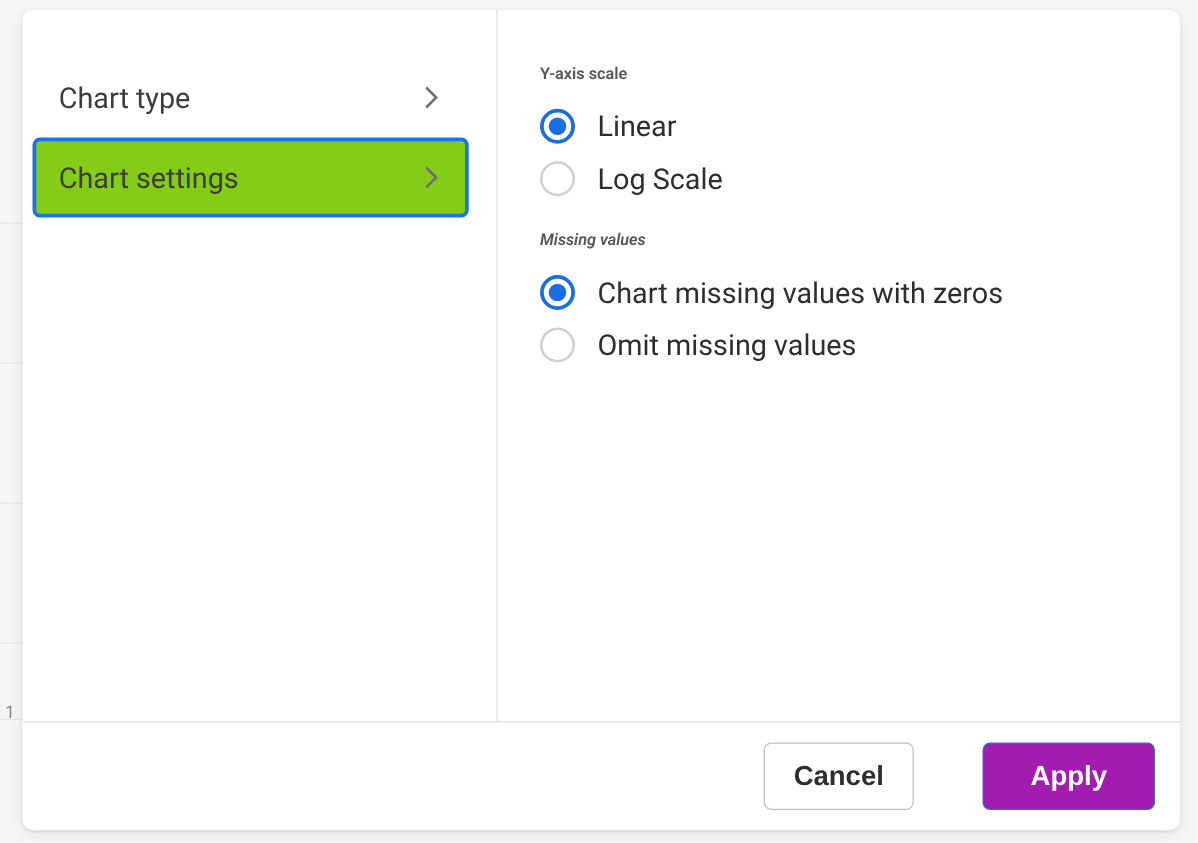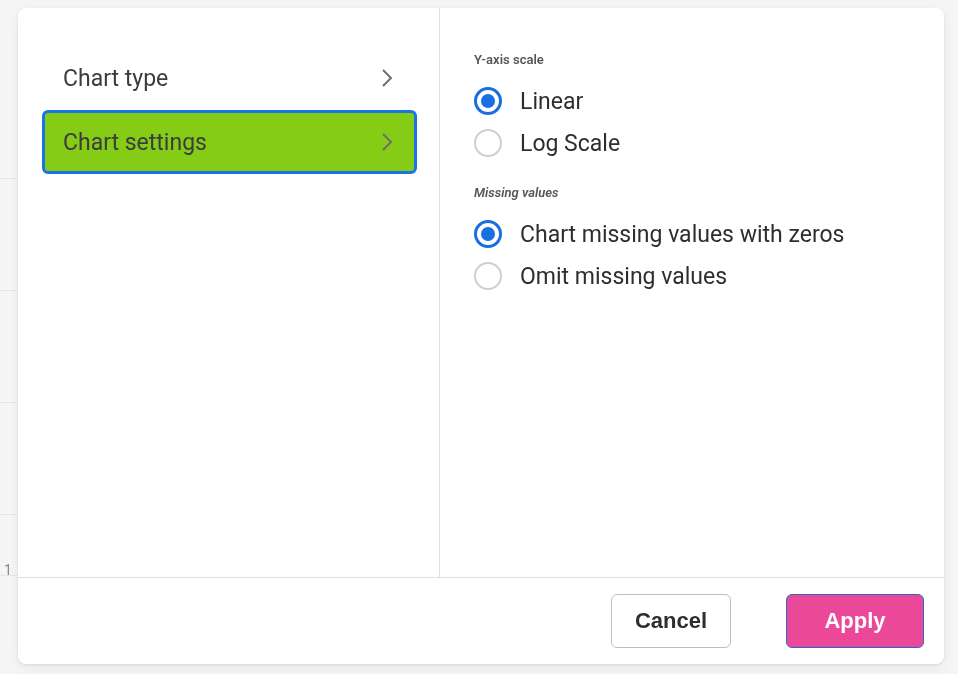--- a/index.html
+++ b/index.html
@@ -26,23 +26,23 @@
       display: flex;
       flex-direction: column;
       overflow: hidden;
     }
     .dialog-body {
       flex: 1;
       display: flex;
       min-height: 0;
     }
     .nav-panel {
-      width: 422px;
+      width: 380px;
       border-right: 1px solid #e0e0e0;
-      padding: 38px 22px 20px 24px;
+      padding: 38px 22px 20px 8px;
     }
     .nav-item {
       display: flex;
       align-items: center;
       justify-content: space-between;
       height: 64px;
       padding: 0 20px 0 18px;
       border-radius: 6px;
       cursor: pointer;
       font-size: 23px;
@@ -137,21 +137,21 @@
       justify-content: center;
       min-width: 120px;
       margin-left: 37px;
     }
     .btn-secondary {
       background: #fff;
       border: 1px solid #bfbfbf;
       color: #2e2e2e;
     }
     .btn-primary {
-      background: #ec4899;
+      background: #a21caf;
       border: 1px solid #256bcb;
       color: #fff;
       min-width: 138px;
     }
     
     .bg-hint {
       position: absolute;
       left: 0;
       top: 0;
       width: 18px;

